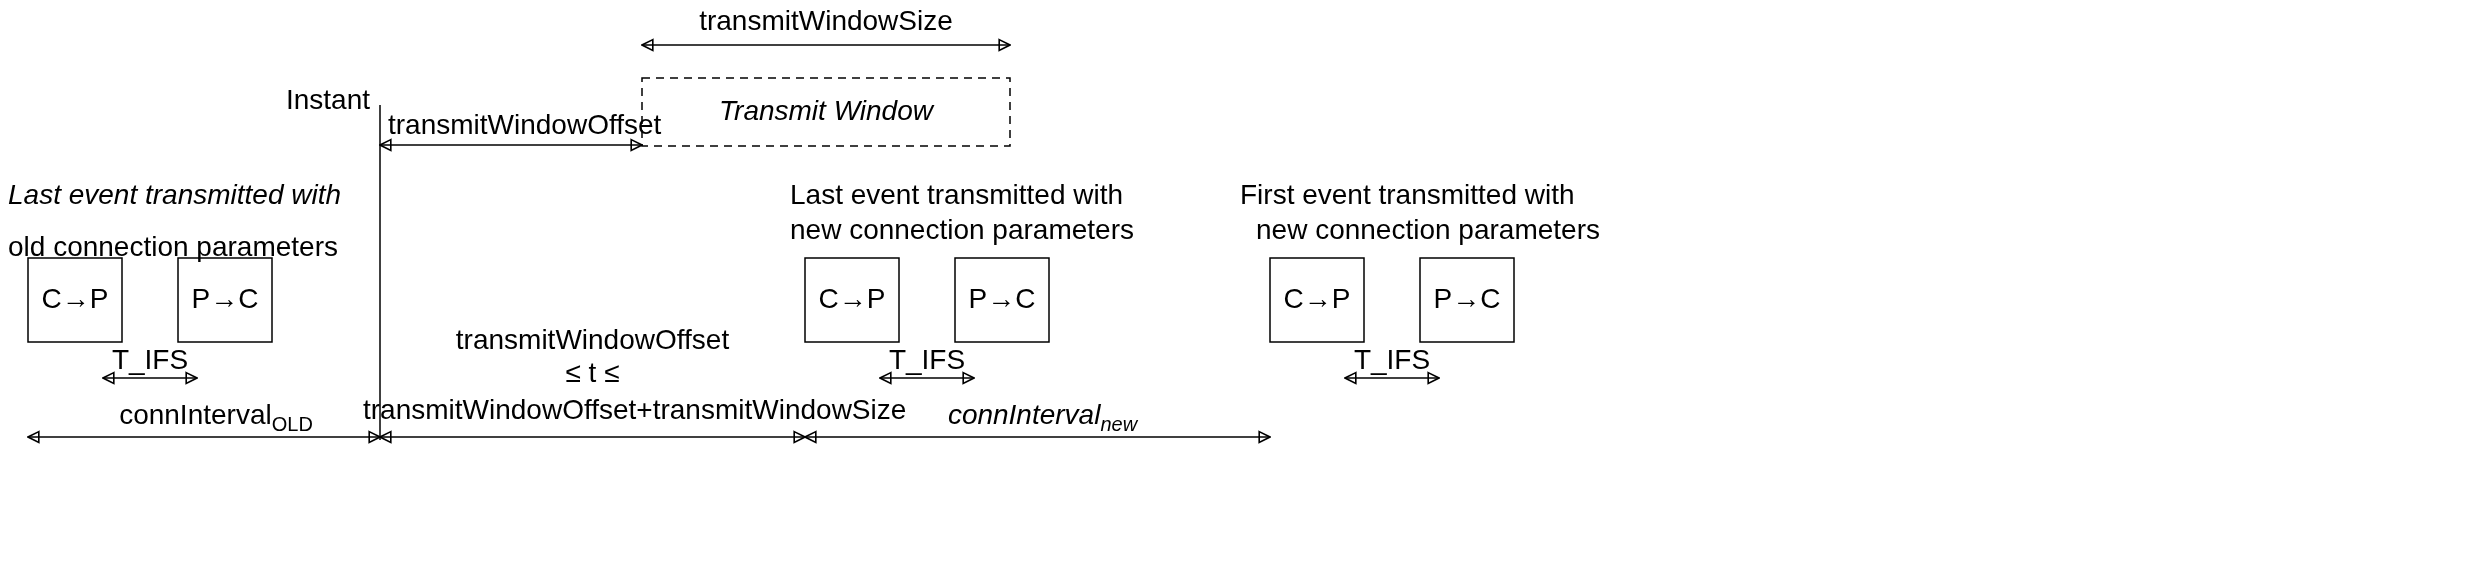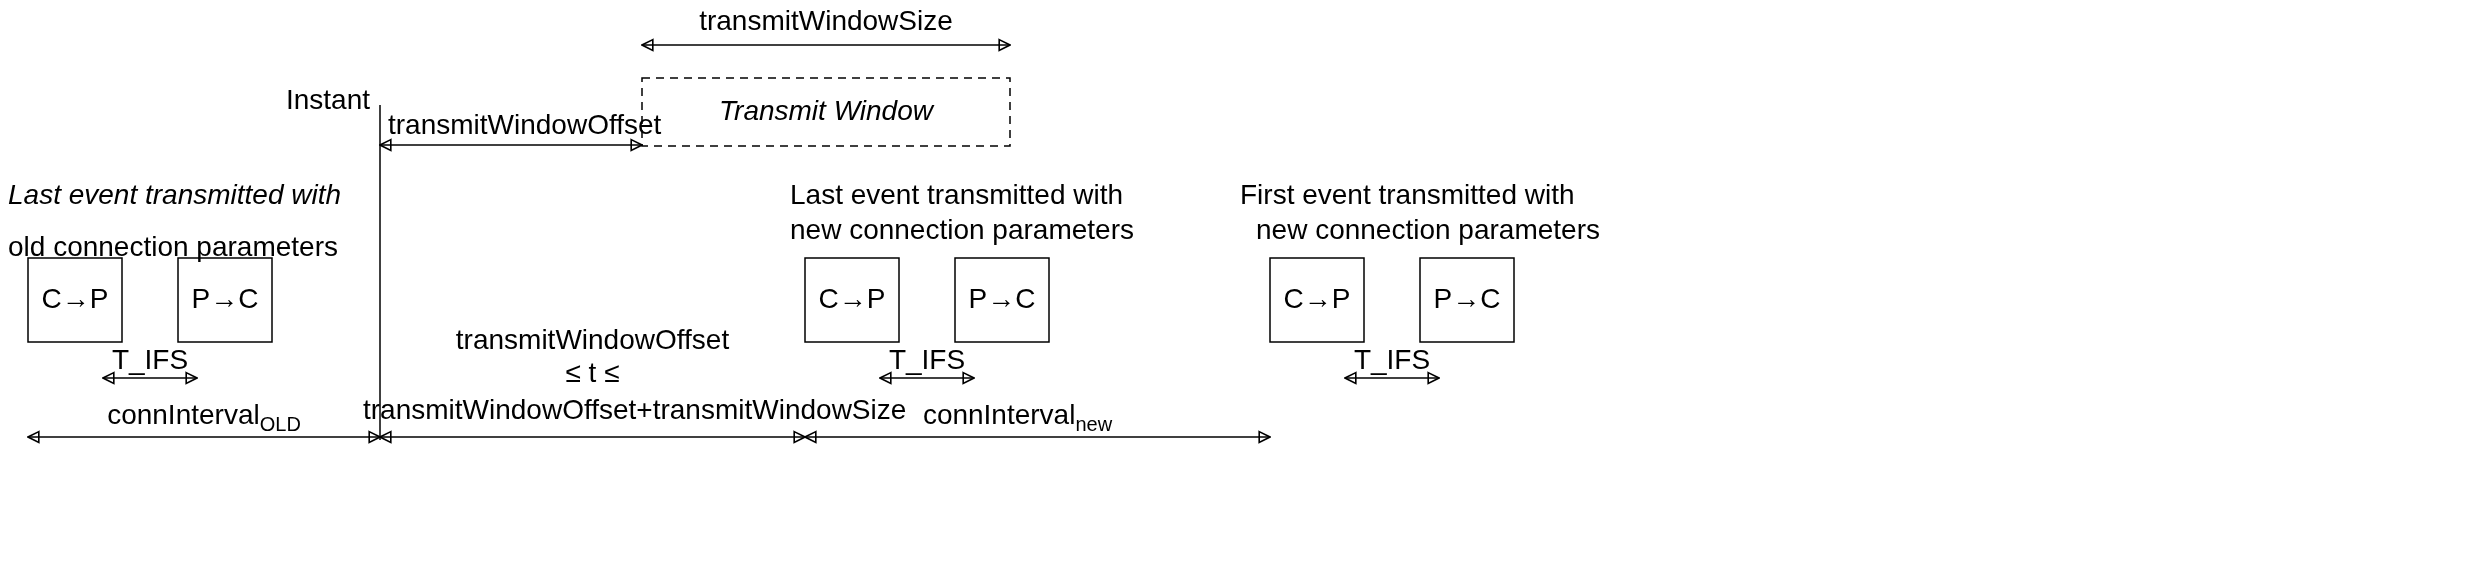--- a/index.html
+++ b/index.html
@@ -98,21 +98,21 @@
 <div class="abs txt center" style="left:1420px; top:284px; width:94px;">P→C</div>
 
 <div class="abs txt center" style="left:103px; top:345px; width:94px;">T_IFS</div>
 <div class="abs txt center" style="left:880px; top:345px; width:94px;">T_IFS</div>
 <div class="abs txt center" style="left:1345px; top:345px; width:94px;">T_IFS</div>
 
 <div class="abs txt center" style="left:380px; top:325px; width:425px;">transmitWindowOffset</div>
 <div class="abs txt center" style="left:380px; top:358px; width:425px;">≤ t ≤</div>
 <div class="abs txt center" style="left:363px; top:395px; width:459px;">transmitWindowOffset+transmitWindowSize</div>
 
-<div class="abs txt center" style="left:28px; top:400px; width:352px;">
+<div class="abs txt center" style="left:40px; top:400px; width:352px;">
   <span>connInterval</span><span class="sub">OLD</span>
 </div>
 
-<div class="abs txt center" style="left:785px; top:400px; width:465px;">
+<div class="abs txt center" style="left:810px; top:400px; width:465px;font-style:italic;">
   <span>connInterval</span><span class="sub">new</span>
 </div>
 
 </div>
 
 </body></html>

